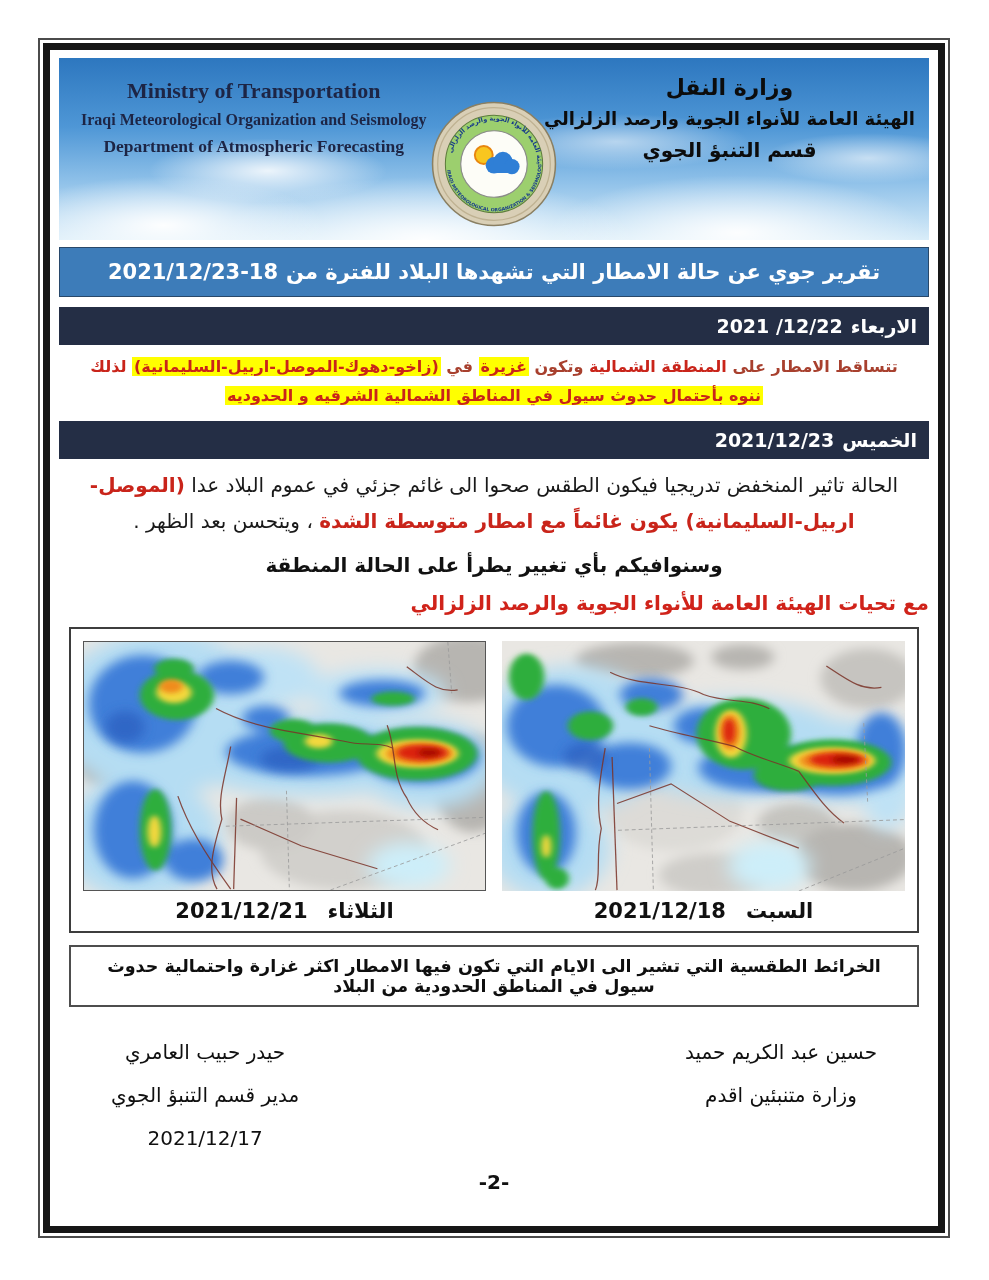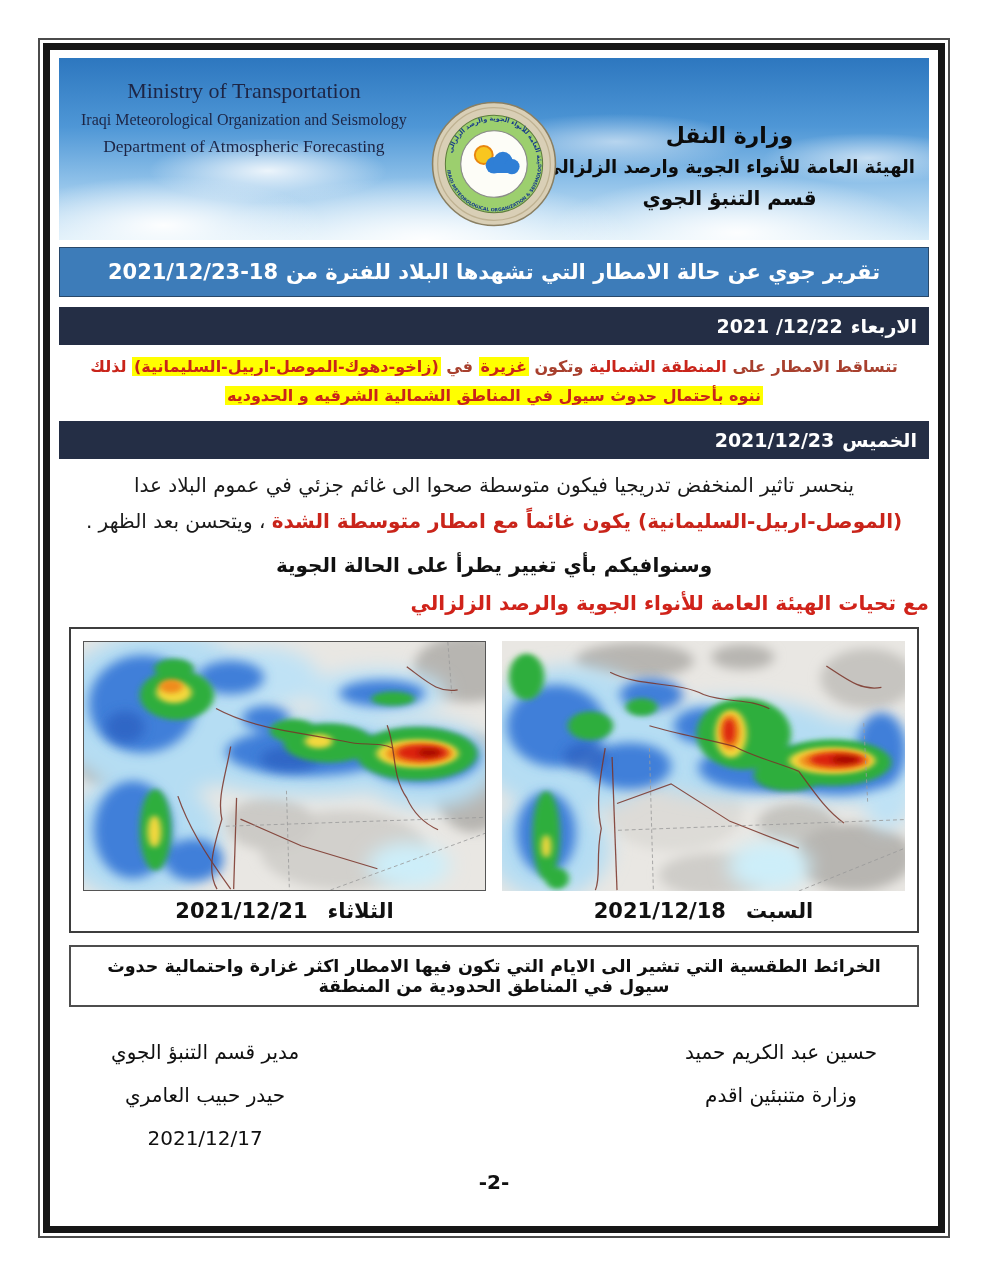--- a/index.html
+++ b/index.html
@@ -21,30 +21,30 @@
       radial-gradient(ellipse 230px 70px at 12% 92%, rgba(255,255,255,.97), rgba(255,255,255,0) 70%),
       radial-gradient(ellipse 300px 90px at 42% 100%, rgba(255,255,255,.95), rgba(255,255,255,0) 70%),
       radial-gradient(ellipse 260px 80px at 78% 96%, rgba(255,255,255,.95), rgba(255,255,255,0) 72%),
       radial-gradient(ellipse 170px 46px at 24% 62%, rgba(255,255,255,.85), rgba(255,255,255,0) 70%),
       radial-gradient(ellipse 190px 40px at 64% 46%, rgba(255,255,255,.55), rgba(255,255,255,0) 70%),
       radial-gradient(ellipse 150px 36px at 93% 55%, rgba(255,255,255,.6), rgba(255,255,255,0) 70%),
       linear-gradient(180deg,#2d77bf 0%,#4f97d6 38%,#8fc1e9 68%,#d9edf9 100%);
   }
   .hdr-en {
     position:absolute; left:22px; top:16px; color:#1d2545; text-align:center;
-    font-family:"Liberation Serif","DejaVu Serif",serif; font-weight:normal; line-height:1.55;
+    font-family:"Liberation Serif","DejaVu Serif",serif; font-weight:bold; line-height:1.55;
   }
   .hdr-en .l1 { font-size:22px; }
   .hdr-en .l2 { font-size:16px; }
   .hdr-en .l3 { font-size:17.5px; }
   .hdr-ar {
     position:absolute; right:14px; top:12px; color:#0c0c0c; text-align:center;
     direction:rtl; font-weight:bold; line-height:1.6;
   }
-  .hdr-ar .l1 { font-size:22px;margin-top:48px; }
+  .hdr-ar .l1 { font-size:22px; }
   .hdr-ar .l2 { font-size:18px; }
   .hdr-ar .l3 { font-size:20px; }
   .logo { position:absolute; left:50%; top:42px; transform:translateX(-50%); width:128px; height:128px; }
 
   
   .title-banner {
     margin-top:7px; height:50px; background:#3d7cb9; border:1px solid #28486a;
     color:#fff; font-weight:bold; font-size:21px; direction:rtl;
     display:flex; align-items:center; justify-content:center; gap:8px;
   }
@@ -129,24 +129,24 @@
   <div class="para para1">
     <span>تتساقط الامطار على </span><span class="red-strong">المنطقة الشمالية</span><span> وتكون </span><span class="hl">غزيرة</span><span> في </span><span class="hl">(زاخو-دهوك-الموصل-اربيل-السليمانية)</span><span class="red-strong"> لذلك</span><br>
     <span class="hl">ننوه بأحتمال حدوث سيول في المناطق الشمالية الشرقيه و الحدوديه</span>
   </div>
 
   <div class="sec-header">
     <span>الخميس</span>
     <span class="date-ltr">2021/12/23</span>
   </div>
   <div class="para para2">
-    <span>ينحسر تاثير المنخفض تدريجيا فيكون متوسطة صحوا الى غائم جزئي في عموم البلاد عدا </span><span class="red-strong">(الموصل-اربيل-السليمانية) يكون غائماً مع امطار متوسطة الشدة</span><span> ، ويتحسن بعد الظهر .</span>
-  </div>
-
-  <div class="center-black">وسنوافيكم بأي تغيير يطرأ على الحالة الجوية</div>
+    <span>الحالة تاثير المنخفض تدريجيا فيكون الطقس صحوا الى غائم جزئي في عموم البلاد عدا </span><span class="red-strong">(الموصل-اربيل-السليمانية) يكون غائماً مع امطار متوسطة الشدة</span><span> ، ويتحسن بعد الظهر .</span>
+  </div>
+
+  <div class="center-black">وسنوافيكم بأي تغيير يطرأ على الحالة المنطقة</div>
   <div class="center-red">مع تحيات الهيئة العامة للأنواء الجوية والرصد الزلزالي</div>
 
   <div class="maps-box">
 
     <div class="map-fig">
       <svg class="map-art map-bordered" viewBox="0 0 410 280" preserveAspectRatio="none">
         <defs>
           <filter id="bA1" x="-40%" y="-40%" width="180%" height="180%">
                 <feGaussianBlur stdDeviation="10"></feGaussianBlur>
               </filter>
@@ -319,30 +319,30 @@
           <path d="M 368,92 L 372,180"></path>
         </g>
       </svg>
       <div class="map-caption">
         <span>السبت</span>
         <span class="date-ltr">2021/12/18</span>
       </div>
     </div>
   </div>
 
-  <div class="caption-box">الخرائط الطقسية التي تشير الى الايام التي تكون فيها الامطار اكثر غزارة واحتمالية حدوث سيول في المناطق الحدودية من المنطقة</div>
+  <div class="caption-box">الخرائط الطقسية التي تشير الى الايام التي تكون فيها الامطار اكثر غزارة واحتمالية حدوث سيول في المناطق الحدودية من البلاد</div>
 
   <div class="sign-row">
     <div class="sign-col">
       <div>حسين عبد الكريم حميد</div>
       <div>وزارة متنبئين اقدم</div>
     </div>
     <div class="sign-col">
+      <div>حيدر حبيب العامري</div>
       <div>مدير قسم التنبؤ الجوي</div>
-      <div>حيدر حبيب العامري</div>
       <div class="date-ltr">2021/12/17</div>
     </div>
   </div>
 
   <div class="page-num">-2-</div>
 
  </div>
 </div>
 
 </body></html>

